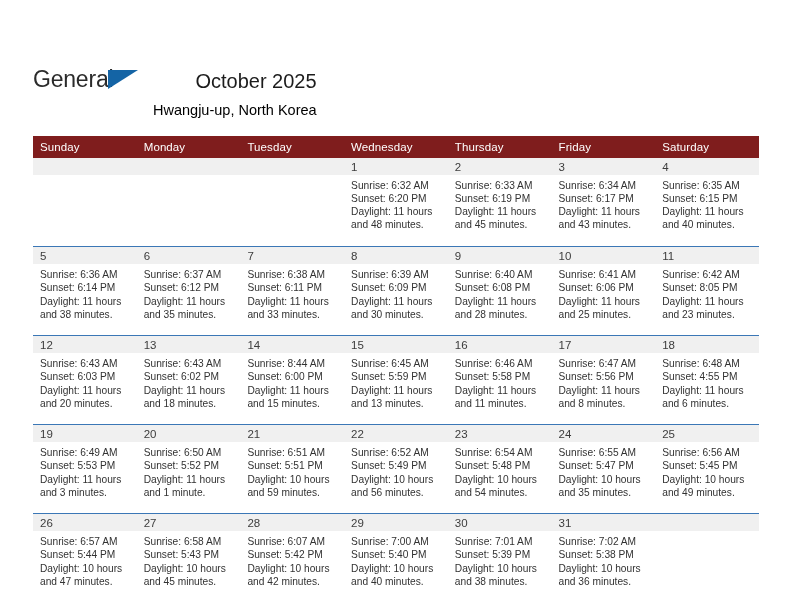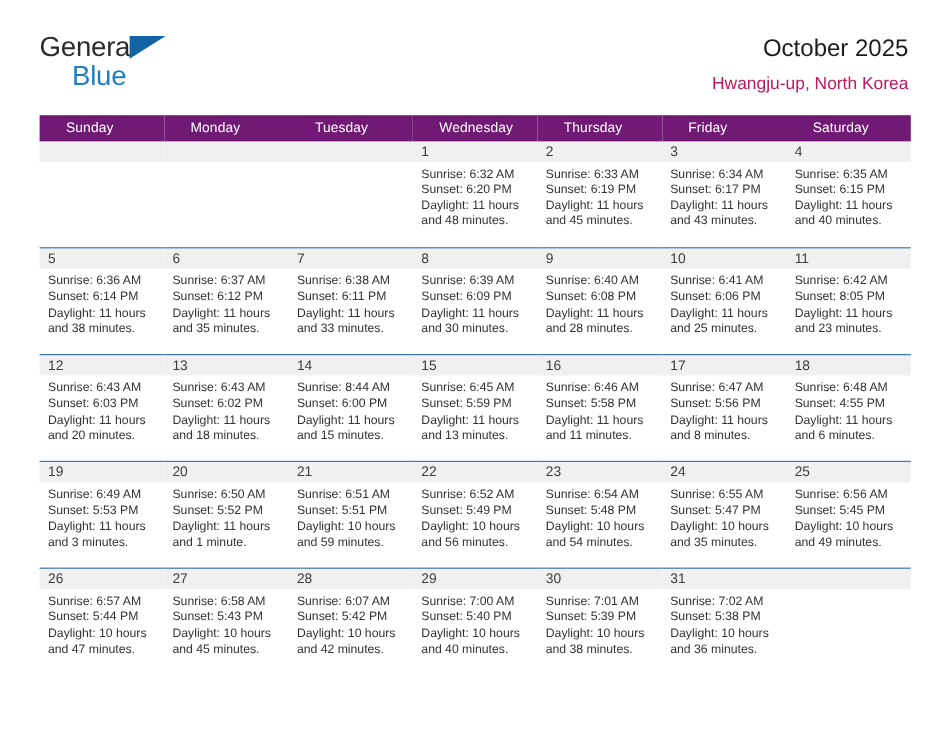--- a/index.html
+++ b/index.html
@@ -18,23 +18,23 @@
     position: relative;
     width: 792px;
     height: 612px;
     box-sizing: border-box;
   }
 
   
   .masthead {
     display: flex;
     align-items: flex-start;
-    justify-content: space-between;
     padding: 28px 35px 0 33px;
     box-sizing: border-box;
+    margin-top: 40px;
   }
   .logo {
     position: relative;
     width: 120px;
     height: 48px;
     line-height: 1;
     user-select: none;
   }
   .logo-general {
     font-size: 23px;
@@ -67,41 +67,41 @@
   }
   .cal-title {
     font-size: 20px;
     font-weight: normal;
     color: #1c1c1c;
     line-height: 1.15;
     margin: 0;
   }
   .cal-subtitle {
     font-size: 14.5px;
-    color: #be185d;
+    color: #000000;
     margin: 9px 0 0 0;
     line-height: 1.15;
   }
 
   
   .calendar {
     margin: 17px 33px 0 33px;
     border-collapse: collapse;
     table-layout: fixed;
     width: 726px;
   }
   .calendar col { width: 103.71px; }
 
   .calendar thead th {
-    background: #701a75;
+    background: #7f1d1d;
     color: #ffffff;
     font-size: 11.5px;
     font-weight: normal;
     text-align: left;
-    padding: 5px 0 5px 22px;
+    padding: 5px 0 5px 7px;
     height: 20px;
     box-sizing: border-box;
     letter-spacing: 0.1px;
   }
 
   .calendar tbody td {
     vertical-align: top;
     padding: 0;
     border-top: 1px solid #3b77b6;
     height: 89px;
@@ -130,21 +130,20 @@
 </style>
 </head>
 <body>
 
 <div class="page">
 
   <div class="masthead">
     <div class="logo">
       <span class="logo-general">General</span>
       <span class="logo-tri"></span>
-      <span class="logo-blue">Blue</span>
     </div>
     <div class="title-block">
       <h1 class="cal-title">October 2025</h1>
       <p class="cal-subtitle">Hwangju-up, North Korea</p>
     </div>
   </div>
 
   <table class="calendar">
     <colgroup>
       <col>

